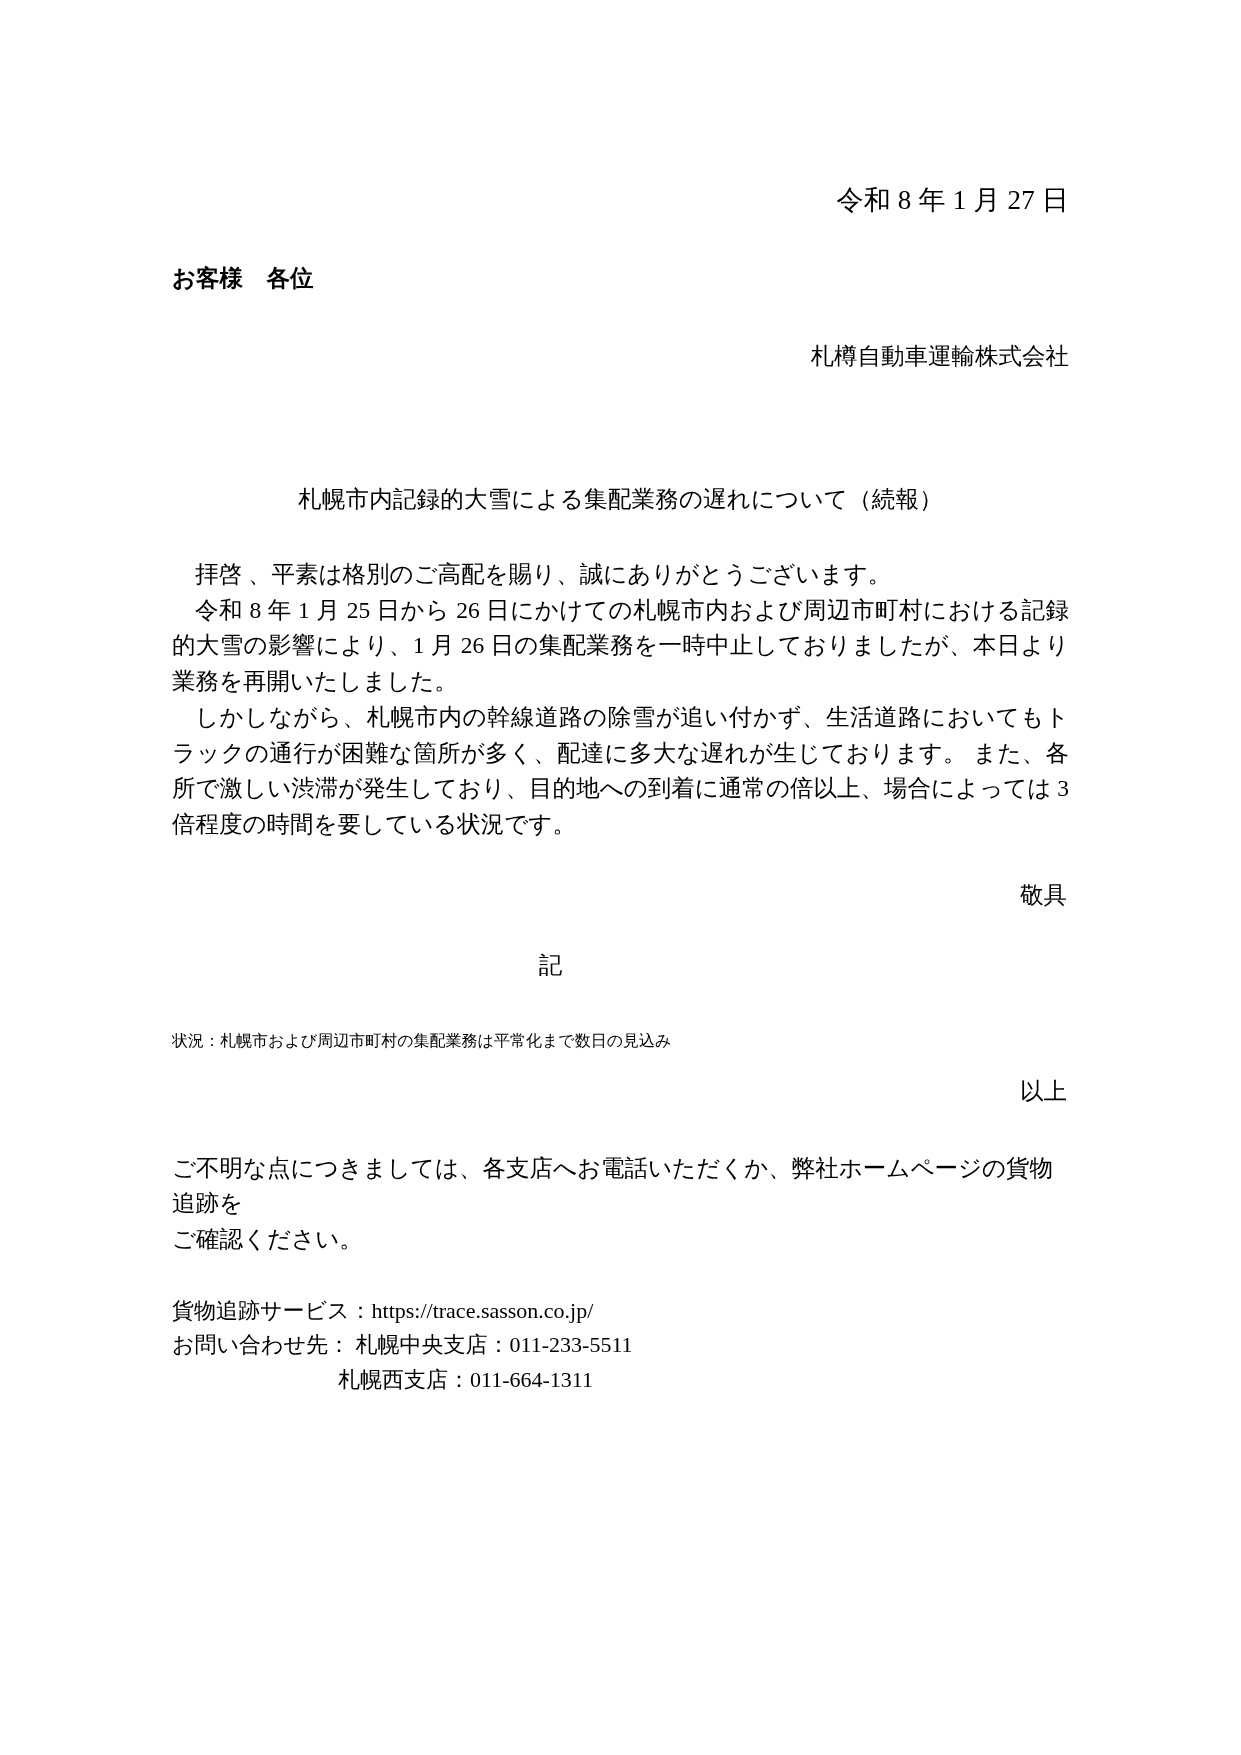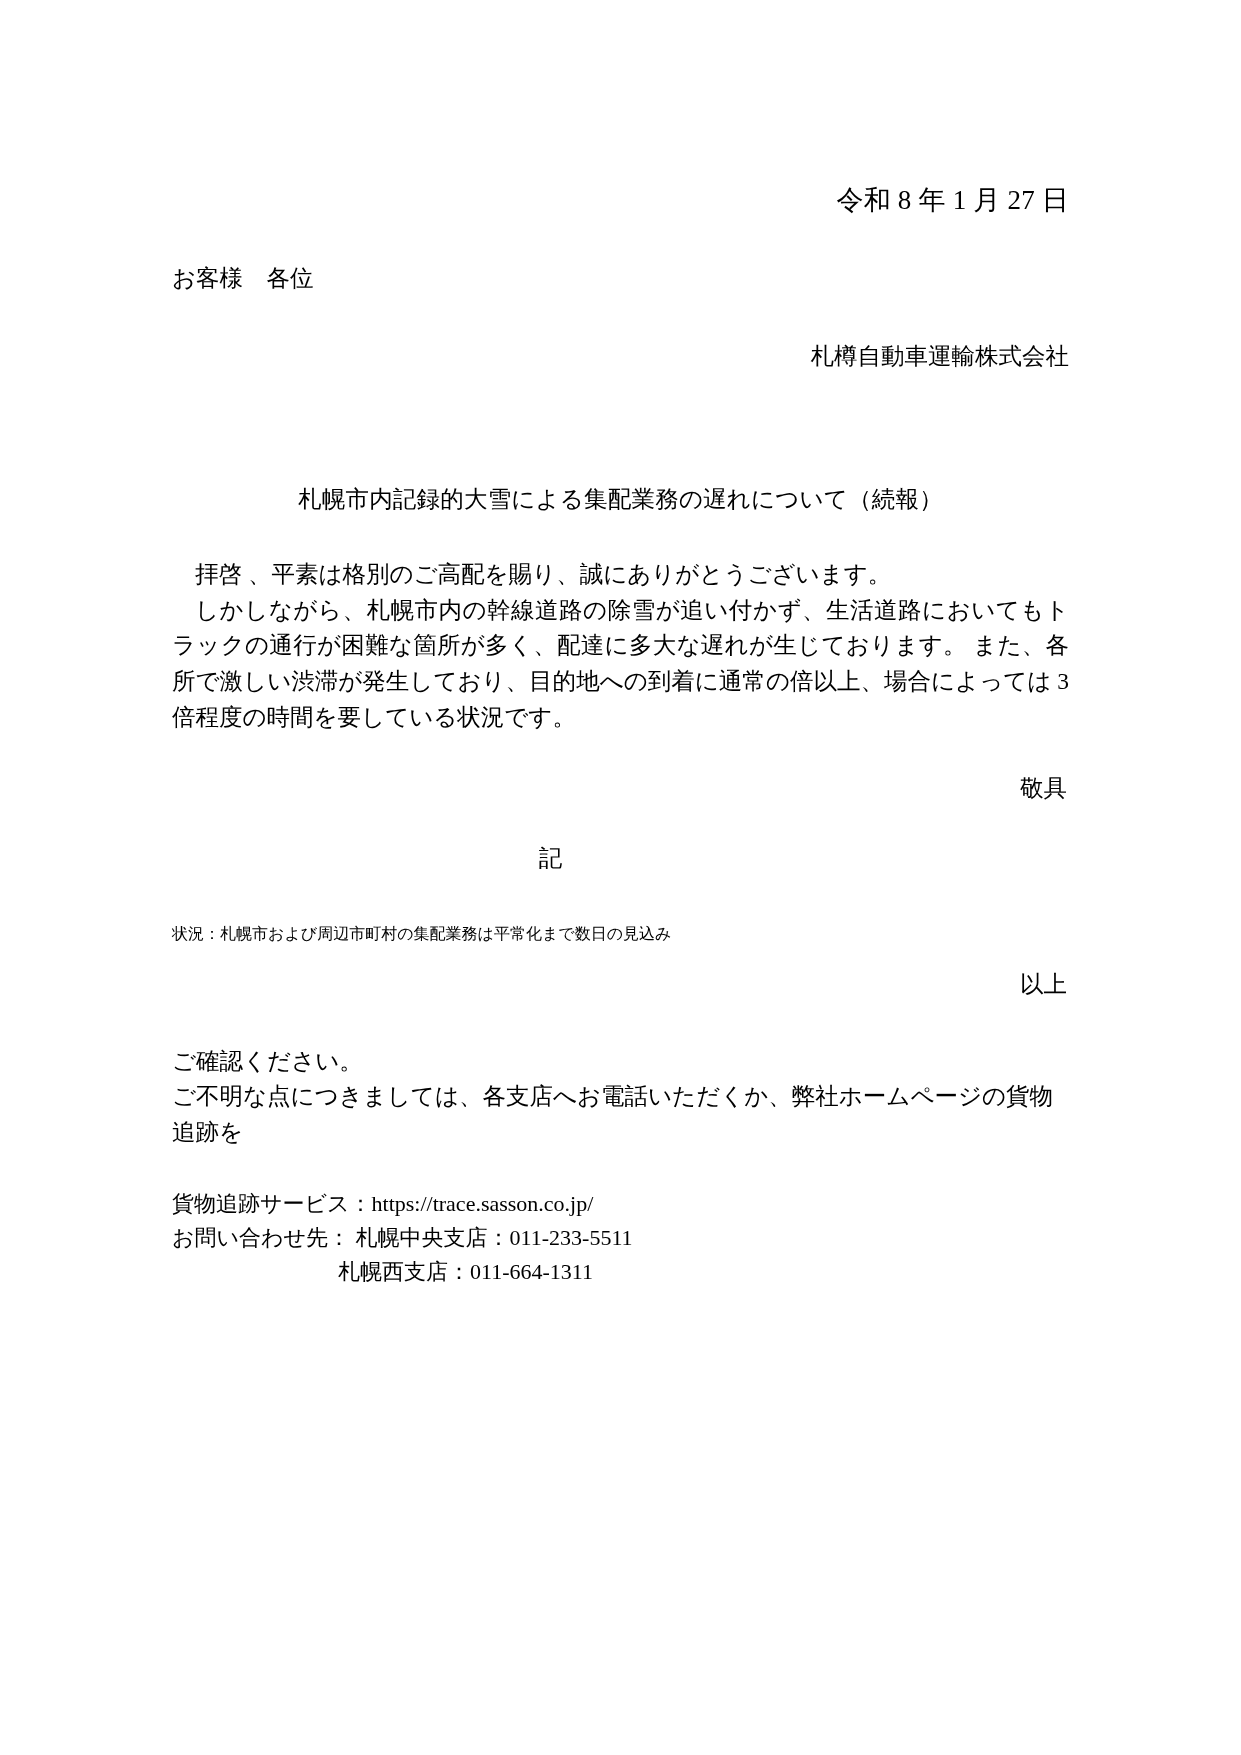--- a/index.html
+++ b/index.html
@@ -24,20 +24,21 @@
   }
   .doc-date {
     margin-top: 182px;
     text-align: right;
     font-size: 27px;
     letter-spacing: 0.2px;
   }
   .addressee {
     margin-top: 44px;
     font-size: 23.5px;
+    font-weight: bold;
   }
   .sender {
     margin-top: 46px;
     text-align: right;
     font-size: 23.5px;
   }
   .doc-title {
     margin-top: 111px;
     text-align: center;
     font-size: 23.5px;
@@ -105,34 +106,35 @@
   <div class="doc-date">令和 8 年 1 月 27 日</div>
 
   <div class="addressee">お客様　各位</div>
 
   <div class="sender">札樽自動車運輸株式会社</div>
 
   <div class="doc-title">札幌市内記録的大雪による集配業務の遅れについて（続報）</div>
 
   <div class="body-block">
     <p>拝啓 、平素は格別のご高配を賜り、誠にありがとうございます。</p>
+    <p>令和 8 年 1 月 25 日から 26 日にかけての札幌市内および周辺市町村における記録的大雪の影響により、1 月 26 日の集配業務を一時中止しておりましたが、本日より業務を再開いたしました。</p>
     <p>しかしながら、札幌市内の幹線道路の除雪が追い付かず、生活道路においてもトラックの通行が困難な箇所が多く、配達に多大な遅れが生じております。 また、各所で激しい渋滞が発生しており、目的地への到着に通常の倍以上、場合によっては 3 倍程度の時間を要している状況です。</p>
   </div>
 
   <div class="closing">敬具</div>
 
   <div class="kigo">記</div>
 
   <div class="note-line">状況：札幌市および周辺市町村の集配業務は平常化まで数日の見込み</div>
 
   <div class="ijou">以上</div>
 
   <div class="contact-intro">
+    <p>ご不明な点につきましては、各支店へお電話いただくか、弊社ホームページの貨物追跡を</p>
     <p>ご確認ください。</p>
-    <p>ご不明な点につきましては、各支店へお電話いただくか、弊社ホームページの貨物追跡を</p>
   </div>
 
   <div class="contact-list">
     <p class="row">貨物追跡サービス：https://trace.sasson.co.jp/</p>
     <p class="row">お問い合わせ先： 札幌中央支店：011-233-5511</p>
     <p class="row indented">札幌西支店：011-664-1311</p>
   </div>
 
 </div>
 

